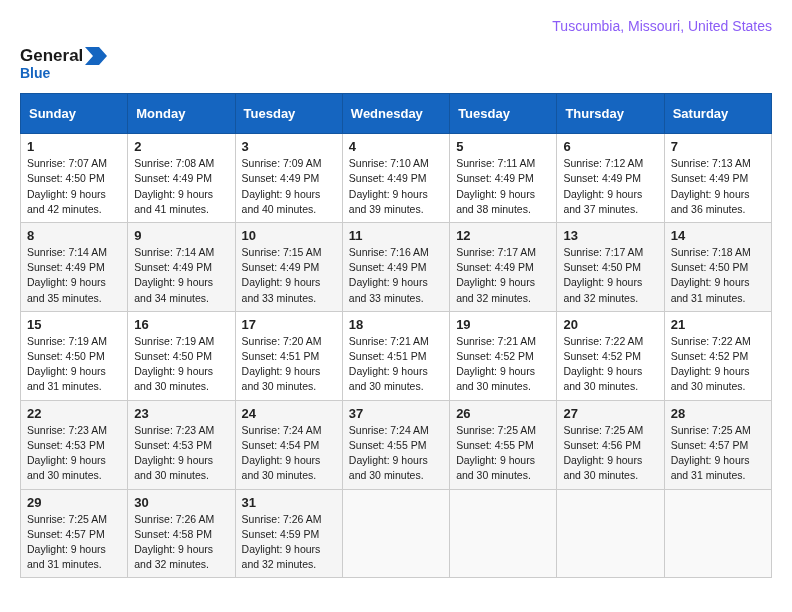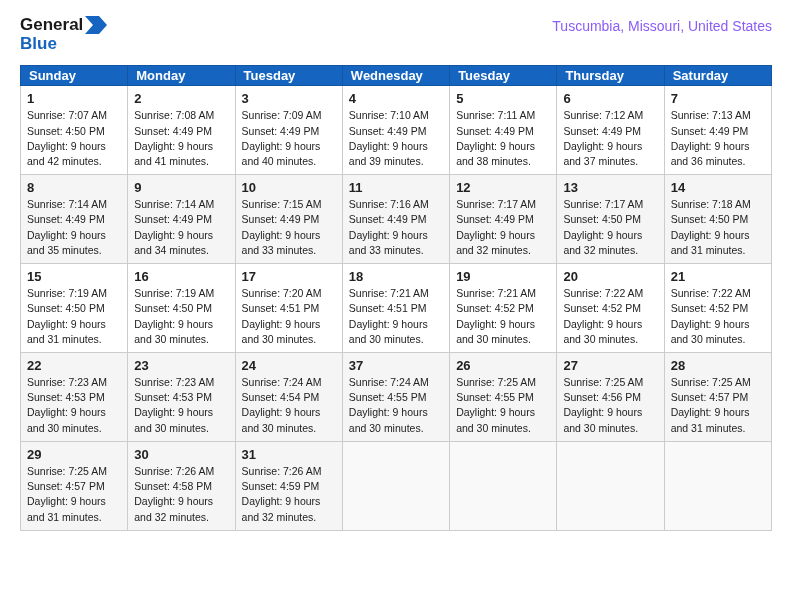--- a/index.html
+++ b/index.html
@@ -13,20 +13,21 @@
     .header-area {
       display: flex;
       justify-content: space-between;
       align-items: flex-start;
       margin-bottom: 12px;
     }
     .logo {
       display: flex;
       align-items: center;
       gap: 4px;
+      margin-top: 31px;
     }
     .title-area {
       text-align: right;
     }
     .month-title {
       font-size: 32px;
       font-weight: bold;
       color: #1a1a1a;
       line-height: 1.1;
     }
@@ -37,21 +38,21 @@
     }
     .calendar {
       width: 100%;
       border-collapse: collapse;
       border: 1px solid #bbb;
     }
     .calendar th {
       background: #1565c0;
       color: #fff;
       text-align: left;
-      padding: 2px 8px;
+      padding: 12px 8px;
       font-size: 13px;
       font-weight: bold;
       border: 1px solid #1255a0;
     }
     .calendar td {
       vertical-align: top;
       padding: 5px 6px;
       border: 1px solid #ccc;
       font-size: 10.5px;
       color: #222;
@@ -85,21 +86,21 @@
 
 <div class="header-area">
   <div class="logo">
   <div style="display:flex;flex-direction:column;line-height:1.1;">
     <div style="display:flex;align-items:center;gap:2px;">
       <span style="font-size:17px;font-weight:bold;color:#1a1a1a;">General</span>
       <svg width="22" height="18" viewBox="0 0 22 18">
         <polygon points="0,0 14,0 22,9 14,18 0,18 8,9" fill="#1565c0"></polygon>
       </svg>
     </div>
-    <span style="font-size:17px;font-weight:bold;color:#1565c0;">Blue</span>
+    <span style="font-size:14px;font-weight:bold;color:#1565c0;">Blue</span>
   </div>
 </div>
   <div class="title-area">
     <div class="location">Tuscumbia, Missouri, United States</div>
   </div>
 </div>
 
 <table class="calendar">
   <thead>
     <tr>

